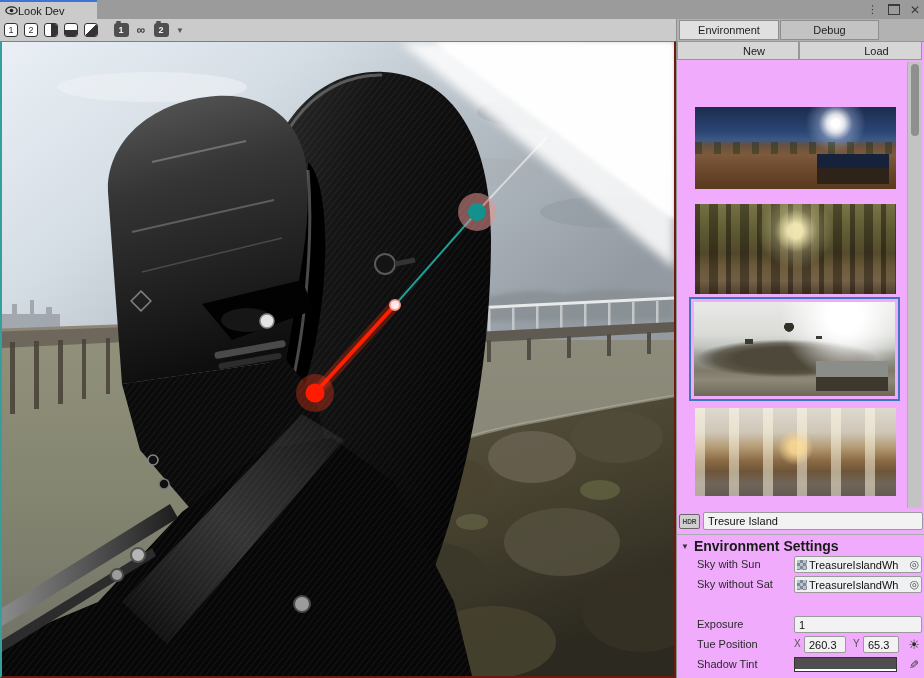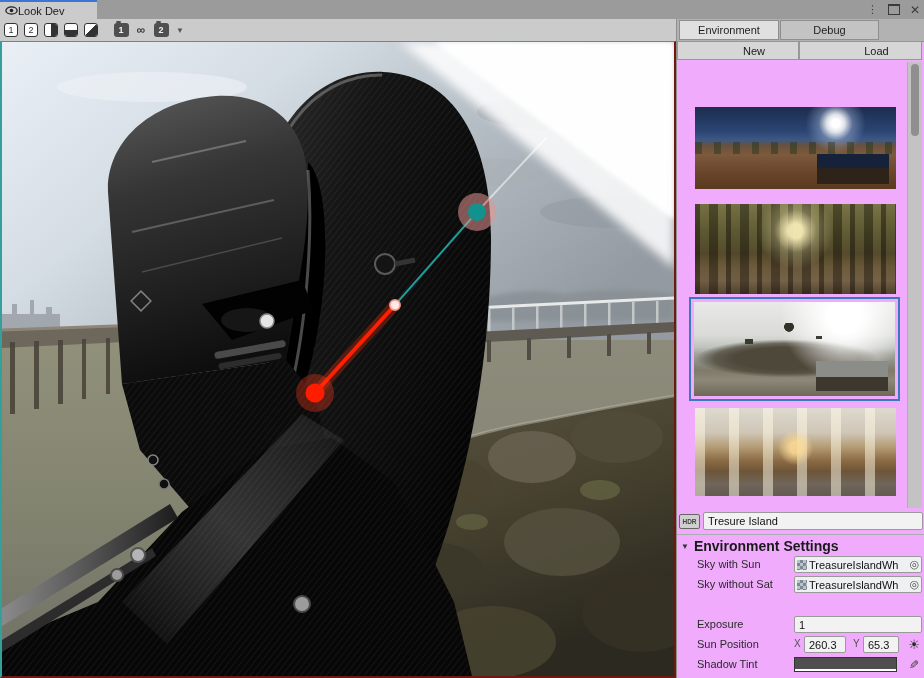--- a/index.html
+++ b/index.html
@@ -395,21 +395,21 @@
     </div>
   </div>
 
 
   <div class="srow" style="top:597px;">
     <span class="slabel">Exposure</span>
     <input class="txtfield numfield" style="height: 17px;" value="1">
   </div>
 
   <div class="srow" style="top:617px;">
-    <span class="slabel">Sun Position</span>
+    <span class="slabel">Tue Position</span>
     <span class="vec-x-label" style="left:117px;">X</span>
     <input class="txtfield" style="position: absolute; left: 127px; top: 0px; width: 42px; height: 17px;" value="260.3">
     <span class="vec-y-label" style="left:176px;">Y</span>
     <input class="txtfield" style="position: absolute; left: 186px; top: 0px; width: 36px; height: 17px;" value="65.3">
     <span class="sunbtn">☀</span>
   </div>
 
   <div class="srow" style="top:637px;">
     <span class="slabel">Shadow Tint</span>
     <span class="swatch"></span>

